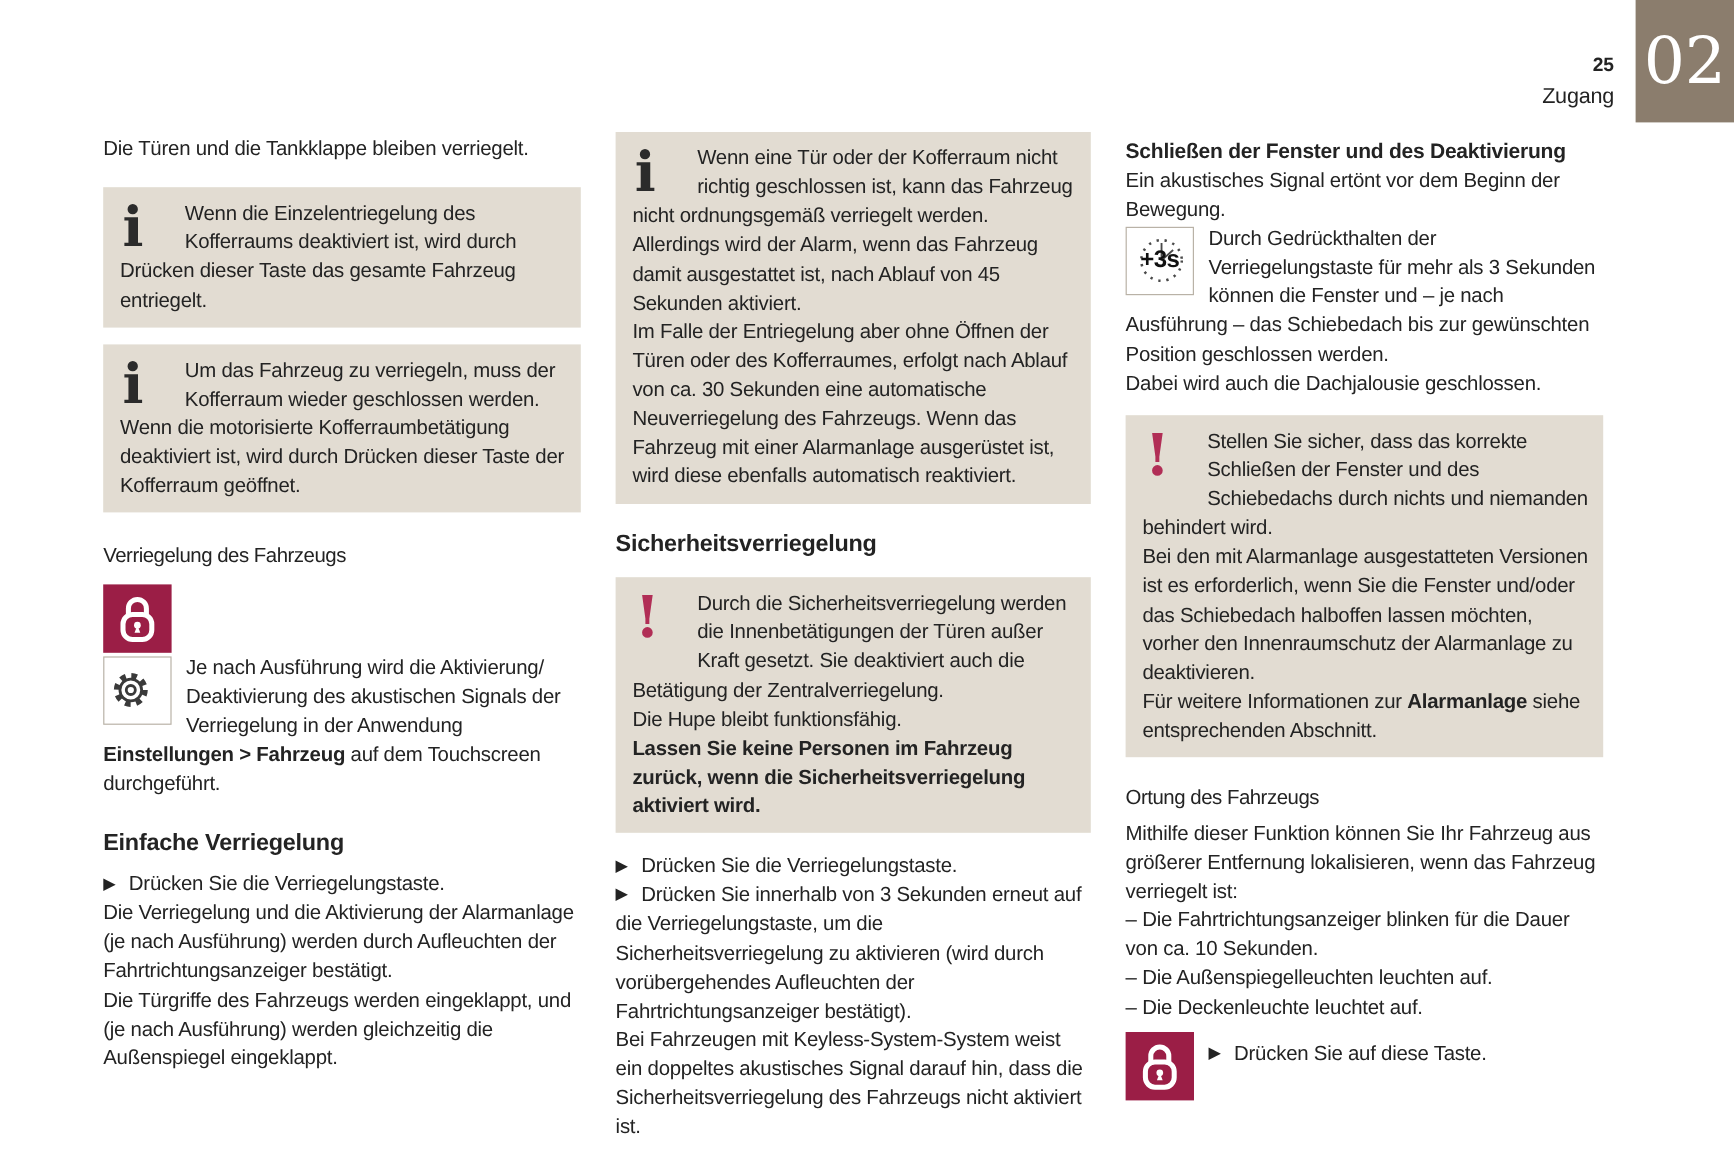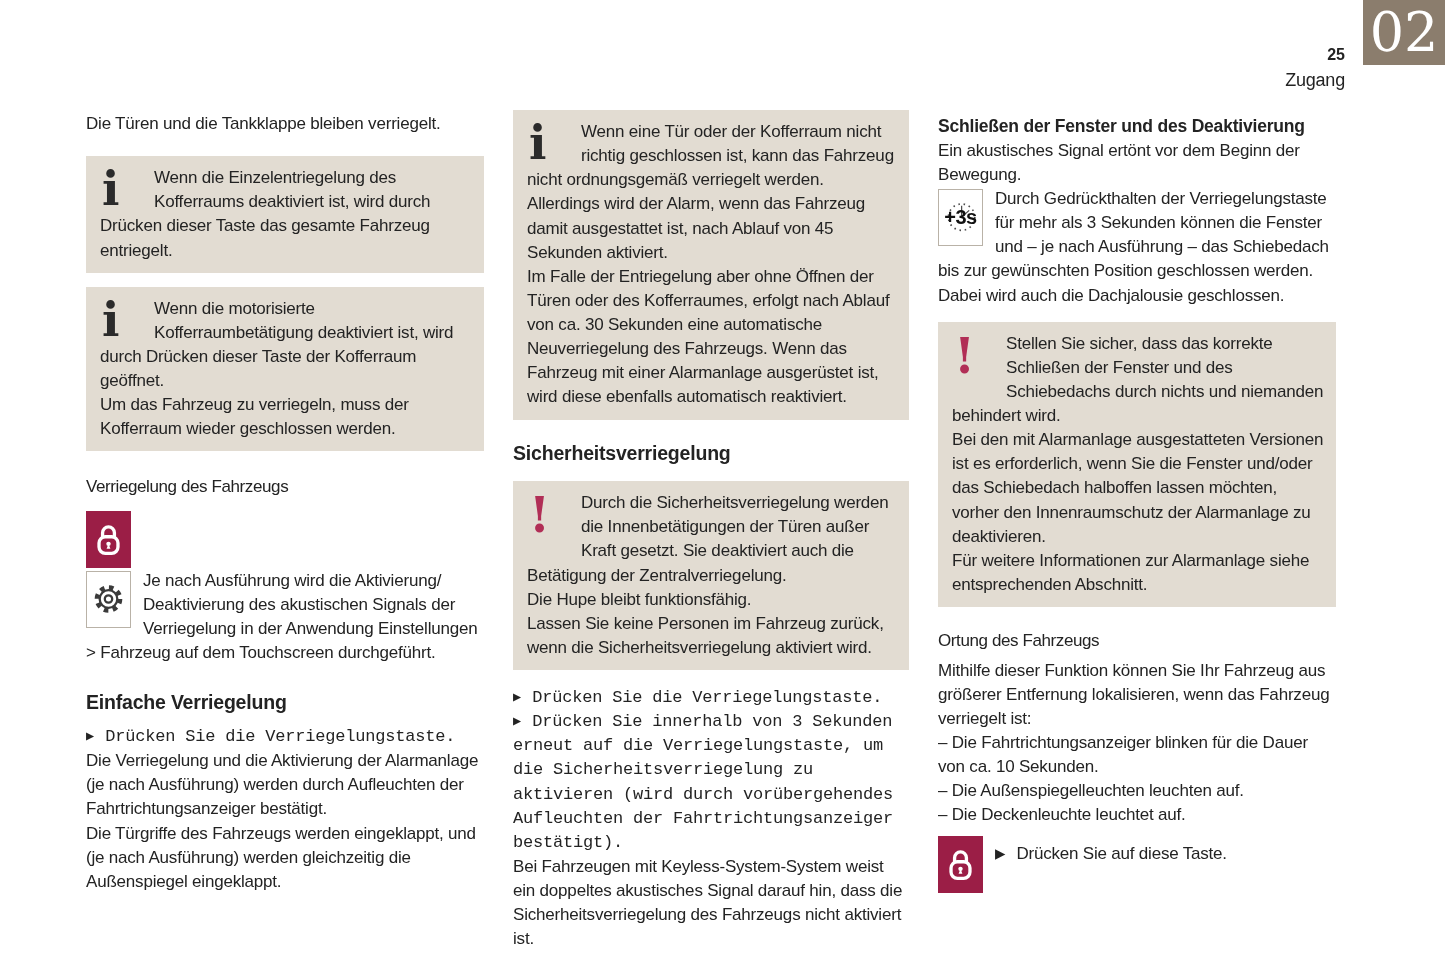--- a/index.html
+++ b/index.html
@@ -1,50 +1,50 @@
 <!DOCTYPE html>
 <html><head>
 <meta charset="utf-8">
 <style>
   html,body{margin:0;padding:0;background:#ffffff;}
   .page{position:relative;width:1445px;height:963px;background:#ffffff;overflow:hidden;
         font-family:"Liberation Sans",sans-serif;color:#232323;font-size:17px;
         line-height:1.42;letter-spacing:-0.2px;}
   
-  .chapter-badge{position:absolute;top:0;right:0;width:82px;height:65px;display:flex;
+  .chapter-badge{position:absolute;top:0;right:0;width:82px;height:102px;display:flex;
         align-items:center;justify-content:center;}
   .chapter-badge span{font-family:"DejaVu Serif",serif;font-size:54px;color:#ffffff;line-height:1;}
   .page-meta{position:absolute;top:44px;right:100px;text-align:right;}
   .page-num{font-weight:bold;font-size:16px;letter-spacing:0;}
   .section-label{font-size:18px;margin-top:1px;}
   
   .col{position:absolute;top:112px;width:398px;}
   .col1{left:86px;}
   .col2{left:513px;width:396px;top:110px;}
   .col3{left:938px;top:114px;}
   
   p,.para{margin:0;}
   h2{font-size:17px;font-weight:500;margin:0;letter-spacing:-0.4px;line-height:1.15;}
   h3{font-size:19.5px;font-weight:bold;margin:0;letter-spacing:-0.2px;}
   h4{font-size:17.5px;font-weight:bold;margin:0;letter-spacing:-0.2px;}
-  .bold{font-weight:normal;}
+  .bold{font-weight:bold;}
   
-  .tile{width:45px;height:57px;display:flex;align-items:center;justify-content:flex-start;flex:none;}
+  .tile{width:57px;height:57px;display:flex;align-items:center;justify-content:flex-start;flex:none;}
   .tile.red{background:#9b1e46;}
   .tile.outlined{background:#ffffff;border:1px solid #b9b2a7;box-sizing:border-box;position:relative;}
   .float-tile{float:left;margin:2px 12px 4px 0;}
   
   .note{background:#e2dcd2;padding:10px 10px 10px 14px;margin:0;}
   .note::after{content:"";display:block;clear:both;}
   .mark{float:left;width:40px;margin:2px 12px 2px 2px;font-family:"DejaVu Serif",serif;
         font-weight:bold;font-size:46px;line-height:0.95;text-align:left;}
   .mark.info{color:#2b2b2b;}
   .mark.warn{color:#b12e56;font-size:48px;}
   
-  .bullet{margin:0;font-family:Liberation Mono, monospace;}
+  .bullet{margin:0;}
   .arr{display:inline-block;font-size:13.5px;margin-right:11px;transform:translateY(-1.5px);letter-spacing:0;}
   .clearfix::after{content:"";display:block;clear:both;}
   .hold-label{position:absolute;left:0;right:0;top:50%;transform:translateY(-54%);
         text-align:center;font-weight:bold;font-size:20px;letter-spacing:-0.5px;color:#111;}
   
   .mt8{margin-top:8px;}.mt14{margin-top:14px;}.mt16{margin-top:16px;}
   .mt20{margin-top:20px;}.mt24{margin-top:24px;}.mt26{margin-top:26px;}
 </style>
 </head>
 <body>
@@ -63,22 +63,22 @@
 
     <div class="para">Die Türen und die Tankklappe bleiben verriegelt.</div>
 
     <div class="note mt20">
       <span class="mark info">i</span>
       <span>Wenn die Einzelentriegelung des Kofferraums deaktiviert ist, wird durch Drücken dieser Taste das gesamte Fahrzeug entriegelt.</span>
     </div>
 
     <div class="note mt14">
       <span class="mark info">i</span>
+      <div>Um das Fahrzeug zu verriegeln, muss der Kofferraum wieder geschlossen werden.</div>
       <div>Wenn die motorisierte Kofferraumbetätigung deaktiviert ist, wird durch Drücken dieser Taste der Kofferraum geöffnet.</div>
-      <div>Um das Fahrzeug zu verriegeln, muss der Kofferraum wieder geschlossen werden.</div>
     </div>
 
     <h2 class="mt26">Verriegelung des Fahrzeugs</h2>
 
     <div class="tile red mt14">
       <svg width="57" height="57" viewBox="0 0 57 57">
         <path d="M21 27 v-7 a7.5 7.5 0 0 1 15 0 v7" fill="none" stroke="#fff" stroke-width="4.2"></path>
         <rect x="16.5" y="25" width="24" height="21" rx="8" fill="none" stroke="#fff" stroke-width="4.2"></rect>
         <circle cx="28.5" cy="34" r="2.8" fill="#fff"></circle>
         <path d="M28.5 34 l-2.4 6.2 h4.8 z" fill="#fff"></path>

